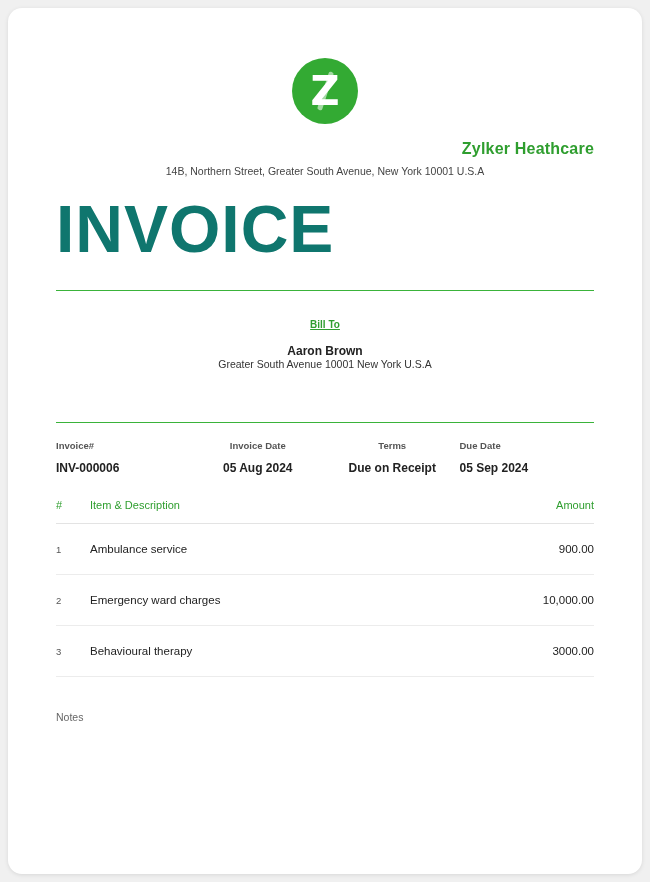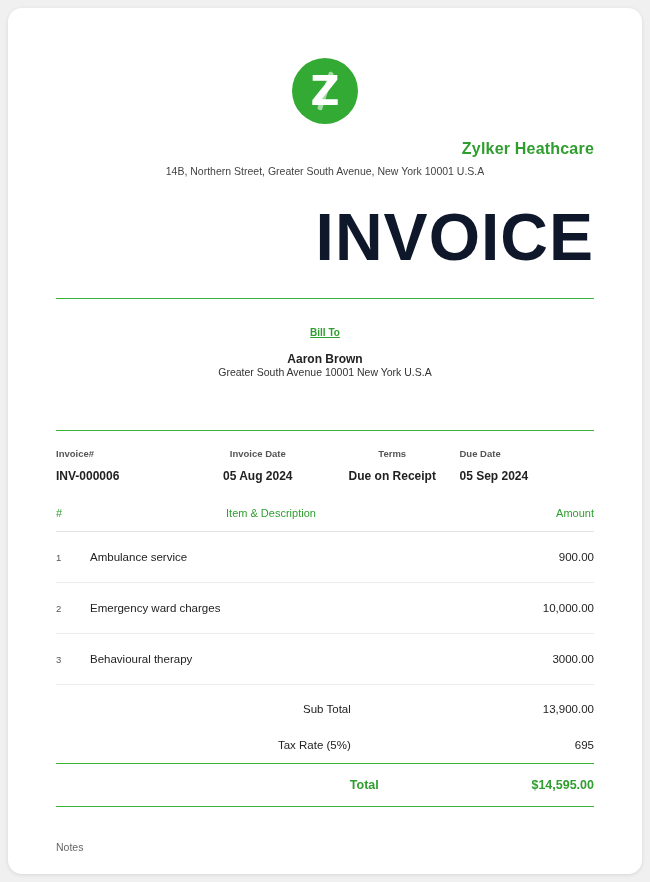--- a/index.html
+++ b/index.html
@@ -77,26 +77,26 @@
   }
   .company-addr {
     text-align: center;
     color: #444444;
     font-size: 10.5px;
     margin-top: 7px;
   }
 
   
   .invoice-title {
-    text-align: right;
-    color: #0f172a;
+    text-align: left;
+    color: #0f766e;
     font-size: 66px;
     font-weight: bold;
     letter-spacing: 1px;
-    margin-top: 26px;
+    margin-top: 18px;
     line-height: 1.05;
     font-family: "Liberation Sans", sans-serif;
   }
 
   .rule {
     border-top: 1.5px solid #3ab33a;
     margin-top: 26px;
   }
 
   
@@ -151,21 +151,21 @@
     margin-top: 18px;
   }
   table.items th {
     font-size: 11px;
     font-weight: normal;
     color: #2f9e2f;
     padding: 6px 0 12px 0;
     border-bottom: 1px solid #e3e3e3;
   }
   table.items th.num  { text-align: left; width: 34px; }
-  table.items th.desc { text-align: center; }
+  table.items th.desc { text-align: left; }
   table.items th.amt  { text-align: right; }
 
   table.items td {
     font-size: 11.5px;
     color: #222222;
     padding: 19px 0 19px 0;
     border-bottom: 1px solid #ececec;
     vertical-align: middle;
   }
   table.items td.num {
@@ -287,38 +287,20 @@
           <td class="amt">10,000.00</td>
         </tr>
         <tr>
           <td class="num">3</td>
           <td class="desc">Behavioural therapy</td>
           <td class="amt">3000.00</td>
         </tr>
       </tbody>
     </table>
 
-    <div class="totals">
-      <table class="totals-table">
-        <tbody>
-            <tr>
-          <td class="lbl">Sub Total</td>
-          <td class="val">13,900.00</td>
-        </tr>
-        <tr>
-          <td class="lbl">Tax Rate (5%)</td>
-          <td class="val">695</td>
-        </tr>
-        <tr class="grand">
-          <td class="lbl">Total</td>
-          <td class="val">$14,595.00</td>
-        </tr>
-      </tbody>
-        </table>
-    </div>
 
     <div class="notes">
       <div class="notes-label">Notes</div>
 
     </div>
 
   </div>
 </div>
 
 </body></html>

